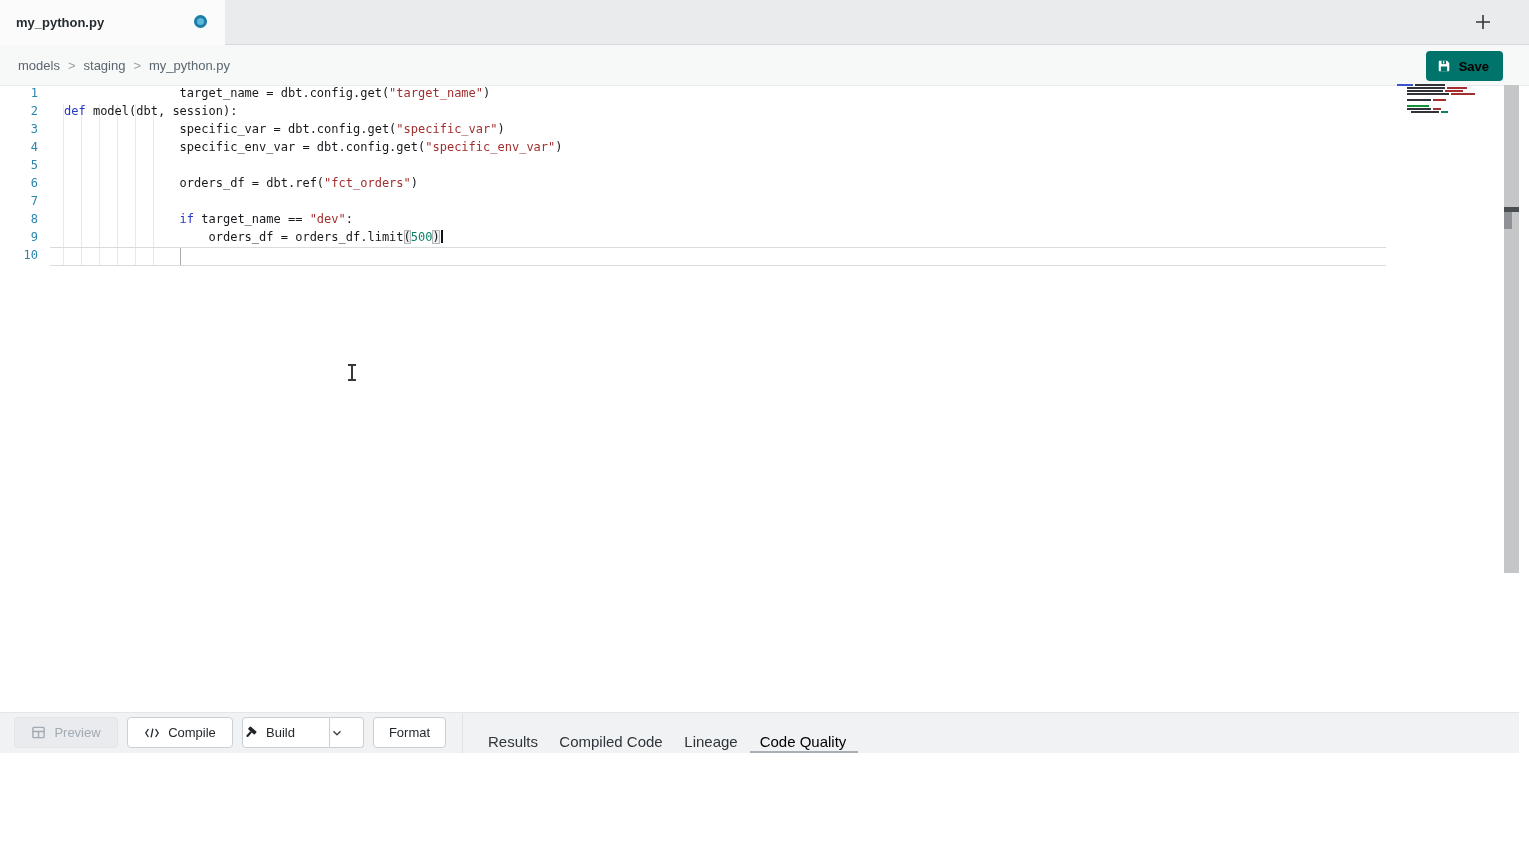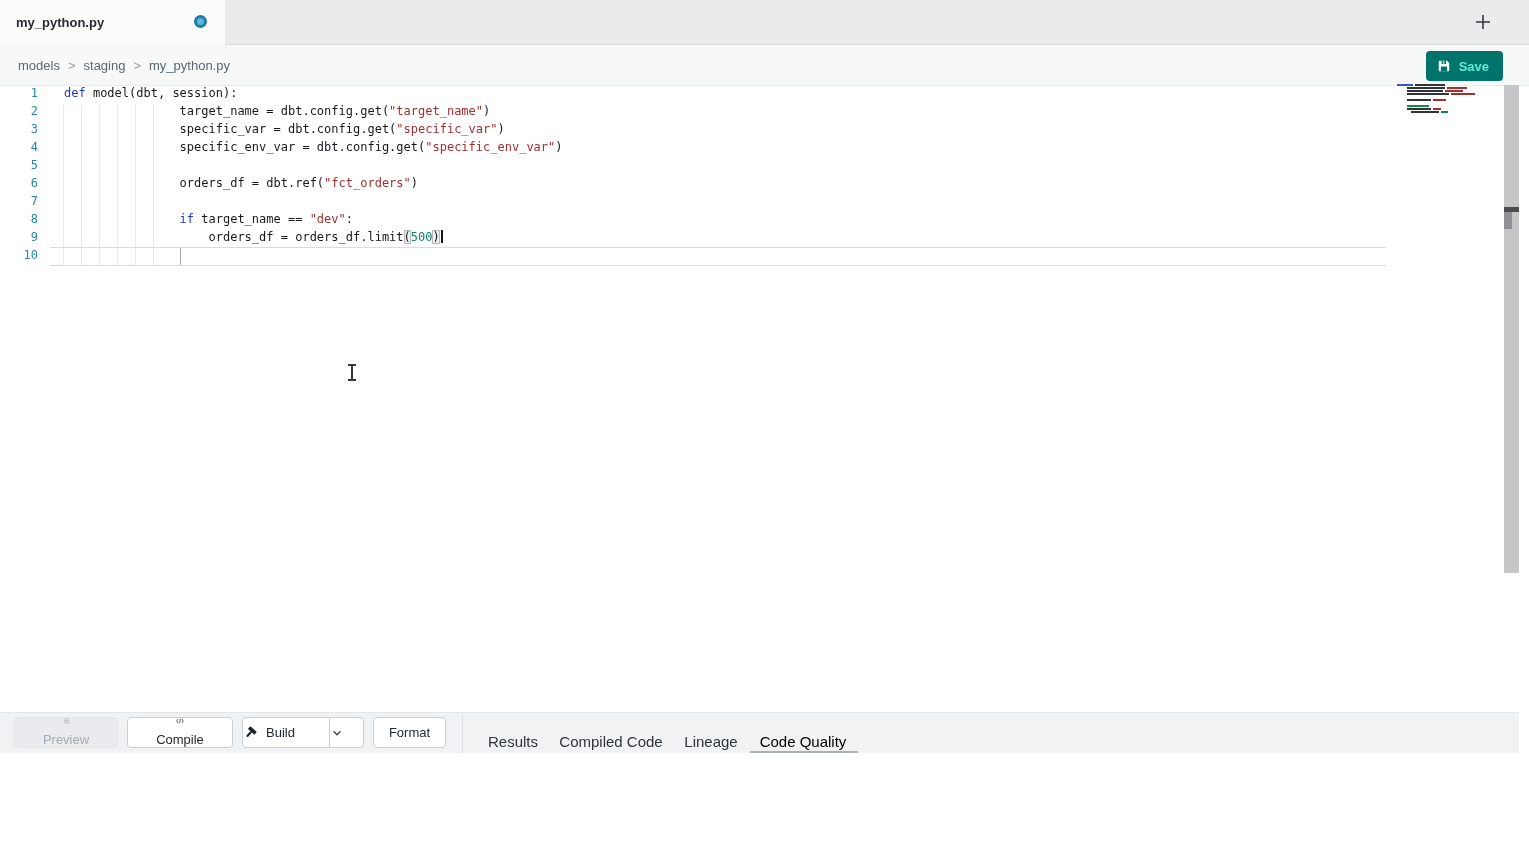--- a/index.html
+++ b/index.html
@@ -18,21 +18,21 @@
     border-radius:50%; background:#5cb8d8; border:3.5px solid var(--unsaved-dot); }
   .newtab { position:absolute; right:33px; top:9px; width:26px; height:26px;
     display:flex; align-items:center; justify-content:center; cursor:pointer; }
   
   .crumbrow { position:absolute; left:0; top:45px; width:1529px; height:41px;
     background:#f7f8f8; border-bottom:1px solid #e9ebec; display:flex; align-items:center; }
   .crumbs { display:flex; align-items:center; gap:8px; padding-left:18px;
     font-size:13px; color:#5b6770; }
   .crumb-sep { color:#98a1a8; font-size:13px; }
   .save-btn { position:absolute; right:26px; top:6px; height:30px; padding:0 14px 0 11px;
-    background:var(--accent-save); color:#5eead4; border:none; border-radius:4px;
+    background:var(--accent-save); color:#000000; border:none; border-radius:4px;
     font-family:"Liberation Sans", sans-serif; font-size:13px; font-weight:bold;
     display:flex; align-items:center; gap:8px; cursor:pointer; }
   
   .editor { position:absolute; left:0; top:86px; width:1519px; height:625px; background:#ffffff; }
   .gutter { position:absolute; left:0; top:0; width:38px; text-align:right; }
   .ln-num { height:18px; line-height:18px; font:12px "DejaVu Sans Mono", monospace;
     color:var(--line-number); }
   .guides { position:absolute; left:0; top:18px; height:162px; width:300px; pointer-events:none; }
   .guide { position:absolute; top:0; bottom:0; width:1px; background:#e7e9ea; }
   .guide-dark { position:absolute; width:1px; background:#a5abb0; }
@@ -61,21 +61,21 @@
   
   .ibeam { position:absolute; left:346px; top:364px; width:12px; height:17px; }
   .ibeam .stem { position:absolute; left:5px; top:2px; width:2px; height:13px; background:#36393c; }
   .ibeam .serif-t, .ibeam .serif-b { position:absolute; left:2px; width:8px; height:2px; background:#36393c; }
   .ibeam .serif-t { top:0; } .ibeam .serif-b { bottom:0; }
   
   .toolbar { position:absolute; left:0; top:712px; width:1519px; height:41px;
     background:#f0f2f3; border-top:1px solid #e3e6e8; }
   .btn { position:absolute; top:4px; height:31px; border-radius:4px; background:#ffffff;
     border:1px solid #c9d0d5; display:flex; align-items:center; justify-content:center;
-    gap:8px; font-family:"Liberation Sans", sans-serif; font-size:13px; color:#24292e; cursor:pointer;flex-direction:column; }
+    gap:8px; font-family:"Liberation Sans", sans-serif; font-size:13px; color:#24292e; cursor:pointer; }
   .btn.disabled { background:#e9ebee; border-color:#e3e6e9; color:#a2abb3; cursor:default; }
   .split { position:absolute; top:4px; height:31px; display:flex; }
   .split .seg { background:#ffffff; border:1px solid #c9d0d5; display:flex; align-items:center;
     justify-content:flex-start; gap:8px; font-size:13px; color:#24292e; cursor:pointer; }
   .split .seg.main { width:88px; border-radius:4px 0 0 4px; }
   .split .seg.chev { width:34px; border-left:none; border-radius:0 4px 4px 0; }
   .tool-divider { position:absolute; left:462px; top:1px; height:39px; width:1px; background:#dfe2e4; }
   .ptab { position:absolute; top:8px; height:41px; line-height:41px; transform:translateX(-50%);
     font-size:15px; color:#2e353b; cursor:pointer; white-space:nowrap; }
   .ptab.active { color:#000000; }
@@ -139,22 +139,22 @@
       <div class="guide" style="left:63px"></div>
       <div class="guide" style="left:81px"></div>
       <div class="guide" style="left:99px"></div>
       <div class="guide" style="left:117px"></div>
       <div class="guide" style="left:135px"></div>
       <div class="guide" style="left:153px"></div>
       <div class="guide-dark" style="left:180px; top:144px; height:18px;"></div>
     </div>
     <div class="active-line-box"></div>
     <div class="code-lines">
+        <div class="code-line"><span class="tk-pl">                target_name = dbt.config.get(</span><span class="tk-str">"target_name"</span><span class="tk-pl">)</span></div>
         <div class="code-line"><span class="tk-kw">def</span><span class="tk-pl"> model(dbt, session):</span></div>
-        <div class="code-line"><span class="tk-pl">                target_name = dbt.config.get(</span><span class="tk-str">"target_name"</span><span class="tk-pl">)</span></div>
         <div class="code-line"><span class="tk-pl">                specific_var = dbt.config.get(</span><span class="tk-str">"specific_var"</span><span class="tk-pl">)</span></div>
         <div class="code-line"><span class="tk-pl">                specific_env_var = dbt.config.get(</span><span class="tk-str">"specific_env_var"</span><span class="tk-pl">)</span></div>
         <div class="code-line"></div>
         <div class="code-line"><span class="tk-pl">                orders_df = dbt.ref(</span><span class="tk-str">"fct_orders"</span><span class="tk-pl">)</span></div>
         <div class="code-line"></div>
         <div class="code-line"><span class="tk-pl">                </span><span class="tk-kw">if</span><span class="tk-pl"> target_name == </span><span class="tk-str">"dev"</span><span class="tk-pl">:</span></div>
         <div class="code-line"><span class="tk-pl">                    orders_df = orders_df.limit</span><span class="tk-bkt">(</span><span class="tk-num">500</span><span class="tk-bkt">)</span><span class="caret"></span></div>
       </div>
     <div class="minimap">
         <div class="mm-row" style="padding-left: 0px;">

